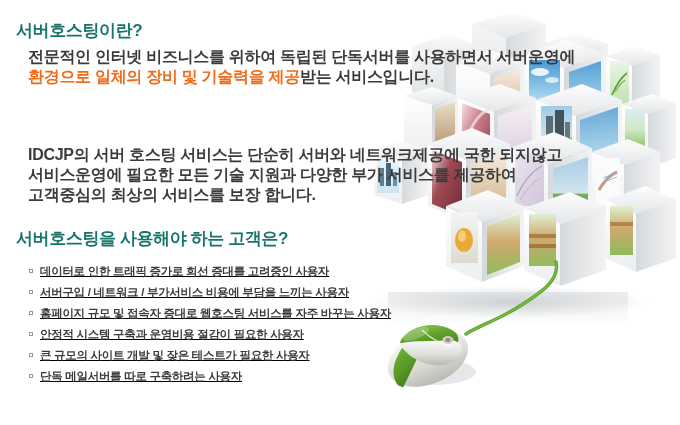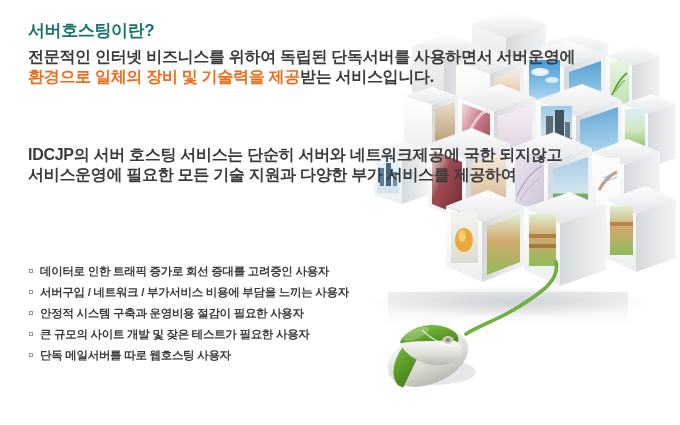--- a/index.html
+++ b/index.html
@@ -30,21 +30,21 @@
     position: absolute;
     left: 0;
     top: 0;
     width: 440px;
     height: 425px;
     z-index: 5;
   }
 
   .heading {
     position: absolute;
-    left: 28px;
+    left: 16px;
     font-size: 17px;
     font-weight: bold;
     color: #17756b;
     letter-spacing: -0.4px;
     white-space: nowrap;
   }
   .heading-1 { top: 19px; }
   .heading-2 { top: 227px; }
 
   .para {
@@ -61,20 +61,21 @@
   .para-2 { top: 145px; }
 
   .para .hl { color: #ef6c1a; }
 
   
   .bullets {
     position: absolute;
     left: 28px;
     top: 261px;
     list-style: none;
+    text-decoration: underline;
   }
   .bullet-item {
     position: relative;
     padding-left: 12px;
     font-size: 11.5px;
     font-weight: bold;
     color: #3b3b3b;
     line-height: 21px;
     letter-spacing: -0.3px;
     white-space: nowrap;
@@ -390,40 +391,46 @@
         <span>전문적인 인터넷 비즈니스를 위하여 독립된 단독서버를 사용하면서 서버운영에</span>
       </div>
       <div>
         <span class="hl">환경으로 일체의 장비 및 기술력을 제공</span><span>받는 서비스입니다.</span>
       </div>
     </div>
 
     <div class="para para-2">
       <div>IDCJP의 서버 호스팅 서비스는 단순히 서버와 네트워크제공에 국한 되지않고</div>
       <div>서비스운영에 필요한 모든 기술 지원과 다양한 부가 서비스를 제공하여</div>
+      <div>고객중심의 최상의 서비스를 보장 합니다.</div>
     </div>
 
+    <h2 class="heading heading-2">서버호스팅을 사용해야 하는 고객은?</h2>
 
     <ul class="bullets">
       <li class="bullet-item">
         <span class="bullet-mark"></span>
         <span>데이터로 인한 트래픽 증가로 회선 증대를 고려중인 사용자</span>
       </li>
       <li class="bullet-item">
         <span class="bullet-mark"></span>
         <span>서버구입 / 네트워크 / 부가서비스 비용에 부담을 느끼는 사용자</span>
       </li>
       <li class="bullet-item">
         <span class="bullet-mark"></span>
+        <span>홈페이지 규모 및 접속자 증대로 웹호스팅 서비스를 자주 바꾸는 사용자</span>
+      </li>
+      <li class="bullet-item">
+        <span class="bullet-mark"></span>
         <span>안정적 시스템 구축과 운영비용 절감이 필요한 사용자</span>
       </li>
       <li class="bullet-item">
         <span class="bullet-mark"></span>
         <span>큰 규모의 사이트 개발 및 잦은 테스트가 필요한 사용자</span>
       </li>
       <li class="bullet-item">
         <span class="bullet-mark"></span>
-        <span>단독 메일서버를 따로 웹호스팅 사용자</span>
+        <span>단독 메일서버를 따로 구축하려는 사용자</span>
       </li>
     </ul>
 
   </div>
 </div>
 
 </body></html>

